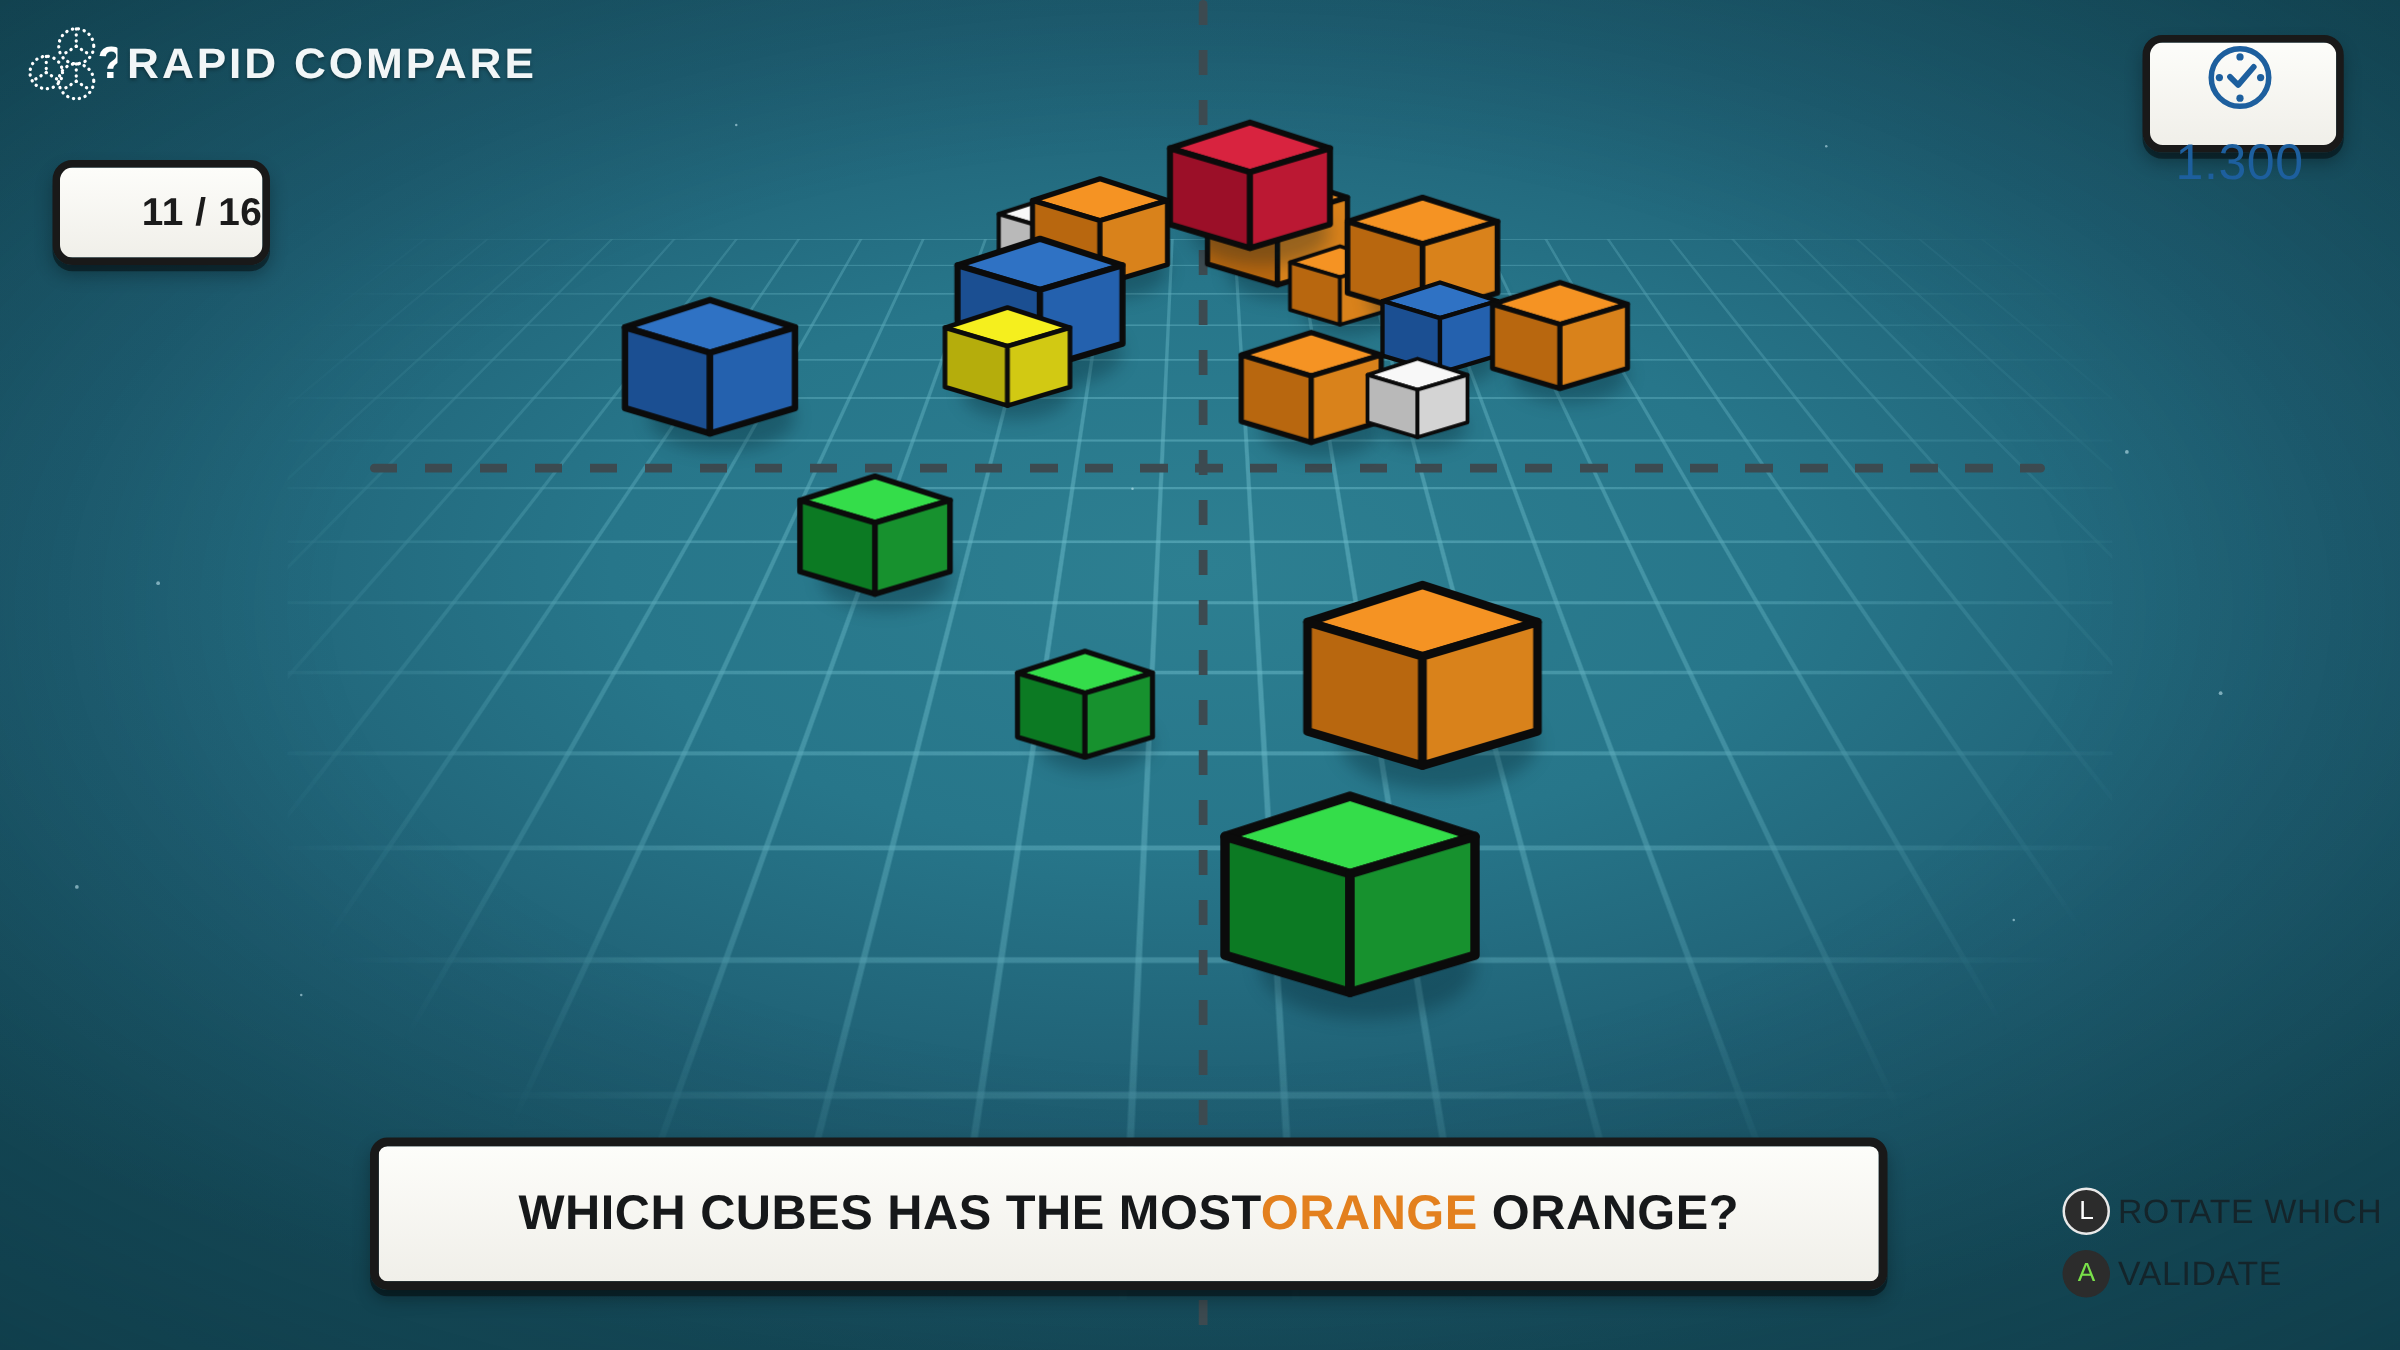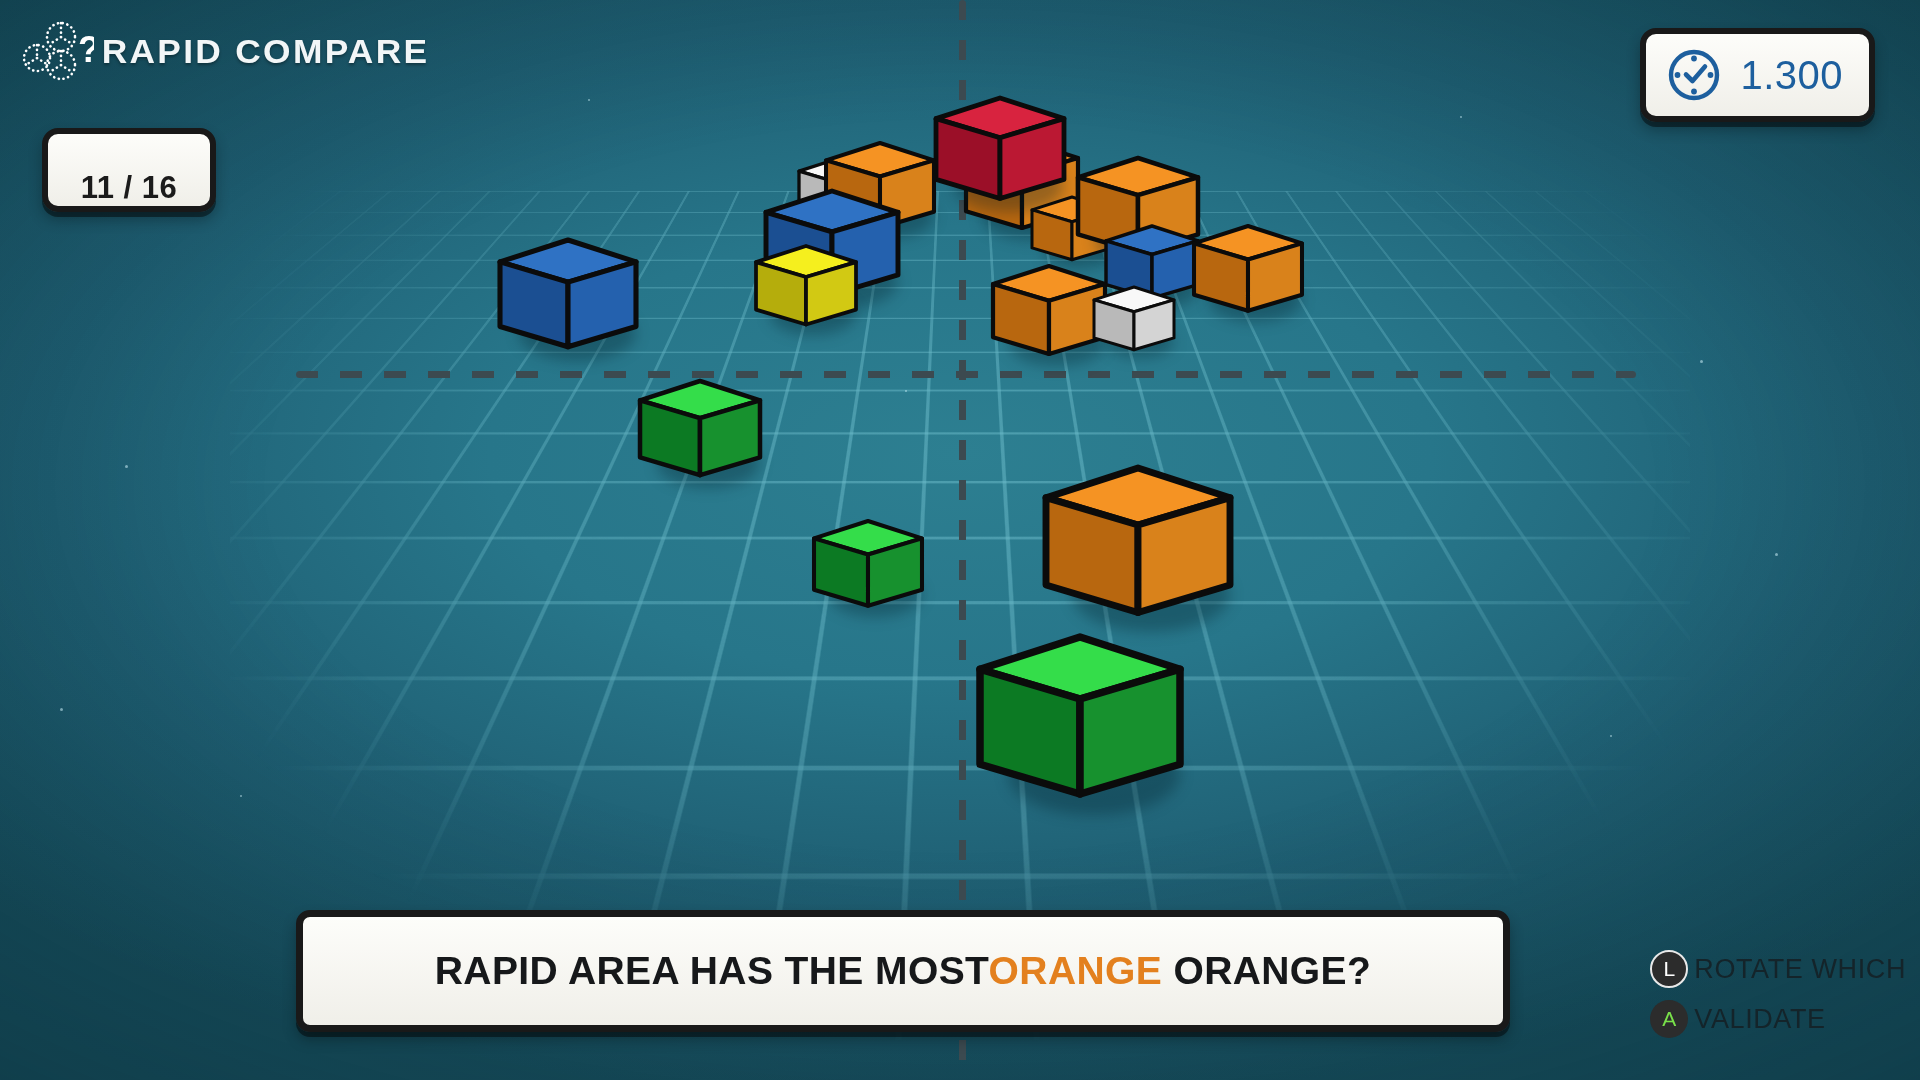--- a/index.html
+++ b/index.html
@@ -67,21 +67,21 @@
     color:#f2f6f7;font-size:34px;font-weight:700;letter-spacing:2.2px;
     font-family:"Liberation Sans",sans-serif;
     text-shadow:0 2px 3px rgba(0,0,0,.35);
     transform:scaleX(1.04);
   }
 
   .plate{
     background:linear-gradient(#fdfdfa,#f0efe9);
     border:6px solid #191919;border-radius:16px;
     box-shadow:0 5px 0 rgba(0,0,0,.45), 0 8px 14px rgba(0,0,0,.30);
-    display:flex;align-items:center;justify-content:center;
+    display:flex;align-items:center;justify-content:center;flex-direction:column;
   }
   #progress-badge{left:42px;top:128px;width:162px;height:72px;align-items:flex-end;}
   #progress-text{font-size:31px;font-weight:700;color:#1b1b1b;letter-spacing:.5px;}
 
   #timer-badge{right:45px;top:28px;height:82px;padding:0 26px 0 20px;gap:18px;justify-content:flex-start;}
   #clock-icon{width:56px;height:56px;flex:0 0 auto;}
   #timer-text{font-size:40px;font-weight:400;color:#1d5f9e;letter-spacing:.5px;}
 
   #question-bar{
     left:296px;top:910px;width:1200px;height:108px;border-radius:14px;border-width:7px;
@@ -292,21 +292,21 @@
     <circle cx="44.5" cy="28" r="2.9" fill="#1d5f9e"></circle>
     <circle cx="28" cy="44.5" r="2.9" fill="#1d5f9e"></circle>
     <circle cx="11.5" cy="28" r="2.9" fill="#1d5f9e"></circle>
     <path d="M20 27.5 L26.5 34 L39 19.5" fill="none" stroke="#1d5f9e" stroke-width="4.6" stroke-linecap="round" stroke-linejoin="round"></path>
   </svg>
   <span id="timer-text">1.300</span>
 </div>
 
 <div id="question-bar" class="hud plate">
   <div id="question-text">
-    <span>RAPID AREA HAS THE </span><span class="em">MOST</span><span class="accent">ORANGE</span><span> ORANGE?</span>
+    <span>WHICH CUBES HAS THE </span><span class="em">MOST</span><span class="accent">ORANGE</span><span> ORANGE?</span>
   </div>
 </div>
 
 <div id="hints" class="hud">
   <div class="hint-row">
     <span class="btn-glyph l">L</span>
     <span class="hint-label">ROTATE WHICH</span>
   </div>
   <div class="hint-row">
     <span class="btn-glyph a">A</span>

